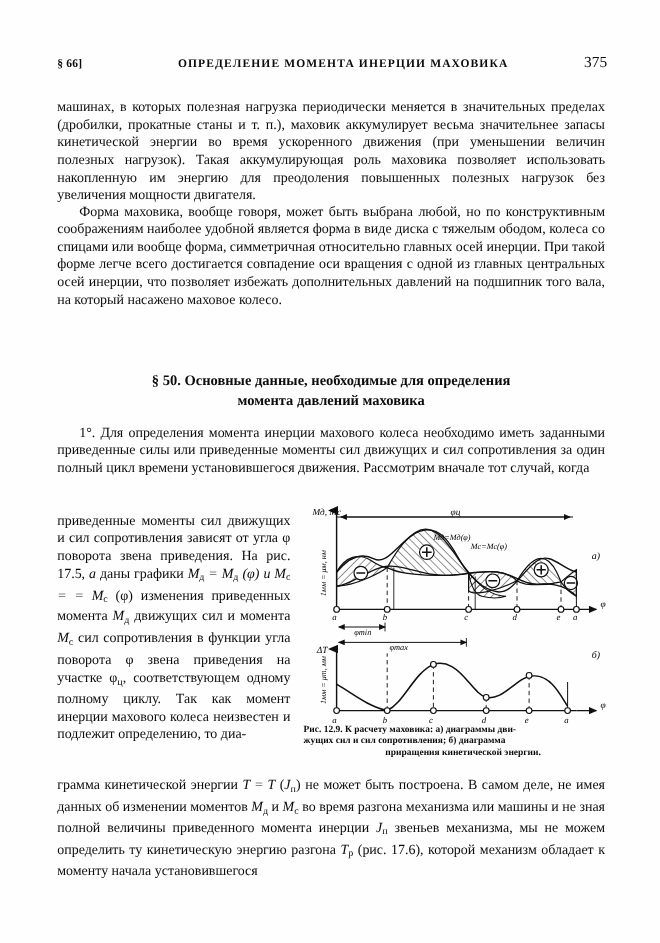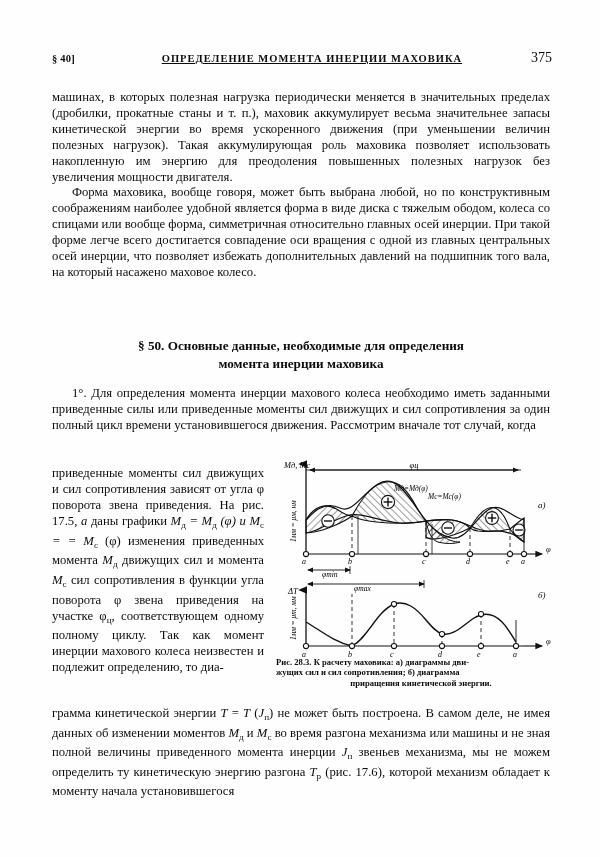--- a/index.html
+++ b/index.html
@@ -41,21 +41,20 @@
     letter-spacing: .2px;
     white-space: nowrap;
   }
   .runhead-title {
     font-size: 10.5px;
     font-weight: bold;
     letter-spacing: 1.0px;
     white-space: nowrap;
     flex: 0 0 auto;
     margin-left: 18px;
-    text-decoration: underline;
   }
   .runhead-page {
     font-size: 14px;
     font-weight: normal;
     white-space: nowrap;
   }
 
   
   .col {
     position: absolute;
@@ -132,36 +131,36 @@
   .figcap .c1 { text-align: left; display: block; }
   .figcap .c2 { text-align: left; display: block; }
   .figcap .c3 { display: block; }
 </style>
 </head>
 <body>
 
 <div class="page">
 
   <div class="runhead">
-    <span class="runhead-sec">§ 40]</span>
+    <span class="runhead-sec">§ 66]</span>
     <span class="runhead-title">ОПРЕДЕЛЕНИЕ МОМЕНТА ИНЕРЦИИ МАХОВИКА</span>
     <span class="runhead-page">375</span>
   </div>
 
   <div class="col" id="para-intro">
     <p>машинах, в которых полезная нагрузка периодически меняется в значительных пределах (дробилки, прокатные станы и т. п.), маховик аккумулирует весьма значительнее запасы кинетической энергии во время ускоренного движения (при уменьшении величин полезных нагрузок). Такая аккумулирующая роль маховика позволяет использовать накопленную им энергию для преодоления повышенных полезных нагрузок без увеличения мощности двигателя.</p>
   </div>
 
   <div class="col" id="para-form">
     <p class="ind">Форма маховика, вообще говоря, может быть выбрана любой, но по конструктивным соображениям наиболее удобной является форма в виде диска с тяжелым ободом, колеса со спицами или вообще форма, симметричная относительно главных осей инерции. При такой форме легче всего достигается совпадение оси вращения с одной из главных центральных осей инерции, что позволяет избежать дополнительных давлений на подшипник того вала, на который насажено маховое колесо.</p>
   </div>
 
   <div class="sec-head">
     <span class="l1">§ 50. Основные данные, необходимые для определения</span>
-    <span class="l2">момента инерции маховика</span>
+    <span class="l2">момента давлений маховика</span>
   </div>
 
   <div class="col" id="para-one">
     <p class="ind">1°. Для определения момента инерции махового колеса необходимо иметь заданными приведенные силы или приведенные моменты сил движущих и сил сопротивления за один полный цикл времени установившегося движения. Рассмотрим вначале тот случай, когда</p>
   </div>
 
   <div class="col" id="para-narrow">
     <p><span>приведенные моменты сил движущих и сил сопротивления зависят от угла φ поворота звена приведения. На рис. 17.5, </span><i>а</i><span> даны графики </span><i>M</i><span class="sub">д</span><i> = M</i><span class="sub">д</span><i> (φ) и M</i><span class="sub">с</span><i> = = M</i><span class="sub">с</span><span> (φ) изменения приведенных момента </span><i>M</i><span class="sub">д</span><span> движущих сил и момента </span><i>M</i><span class="sub">с</span><span> сил сопротивления в функции угла поворота φ звена приведения на участке φ</span><span class="sub">ц</span><span>, соответствующем одному полному циклу. Так как момент инерции махового колеса неизвестен и подлежит определению, то диа-</span></p>
   </div>
 
@@ -314,21 +313,21 @@
         <text x="150" y="102" font-size="7.4" font-style="italic" font-family="'Liberation Serif', serif">1мм → μφ, рад</text>
 
         <text x="262" y="34" font-size="9" font-style="italic" font-family="'Liberation Serif', serif">б)</text>
       </g>
 
       <text x="150" y="108" font-size="7.4" font-style="italic" opacity="0" font-family="'Liberation Serif', serif"></text>
     </svg>
   </div>
 
   <div class="figcap">
-    <span class="c1">Рис. 28.3. К расчету маховика: а) диаграммы дви-</span>
+    <span class="c1">Рис. 12.9. К расчету маховика: а) диаграммы дви-</span>
     <span class="c2">жущих сил и сил сопротивления; б) диаграмма</span>
     <span class="c3">приращения кинетической энергии.</span>
   </div>
 
   <div class="col" id="para-last">
     <p><span>грамма кинетической энергии </span><i>T</i><span> = </span><i>T</i><span> (</span><i>J</i><span class="sub">п</span><span>) не может быть построена. В самом деле, не имея данных об изменении моментов </span><i>M</i><span class="sub">д</span><span> и </span><i>M</i><span class="sub">с</span><span> во время разгона механизма или машины и не зная полной величины приведенного момента инерции </span><i>J</i><span class="sub">п</span><span> звеньев механизма, мы не можем определить ту кинетическую энергию разгона </span><i>T</i><span class="sub">р</span><span> (рис. 17.6), которой механизм обладает к моменту начала установившегося</span></p>
   </div>
 
 </div>
 

